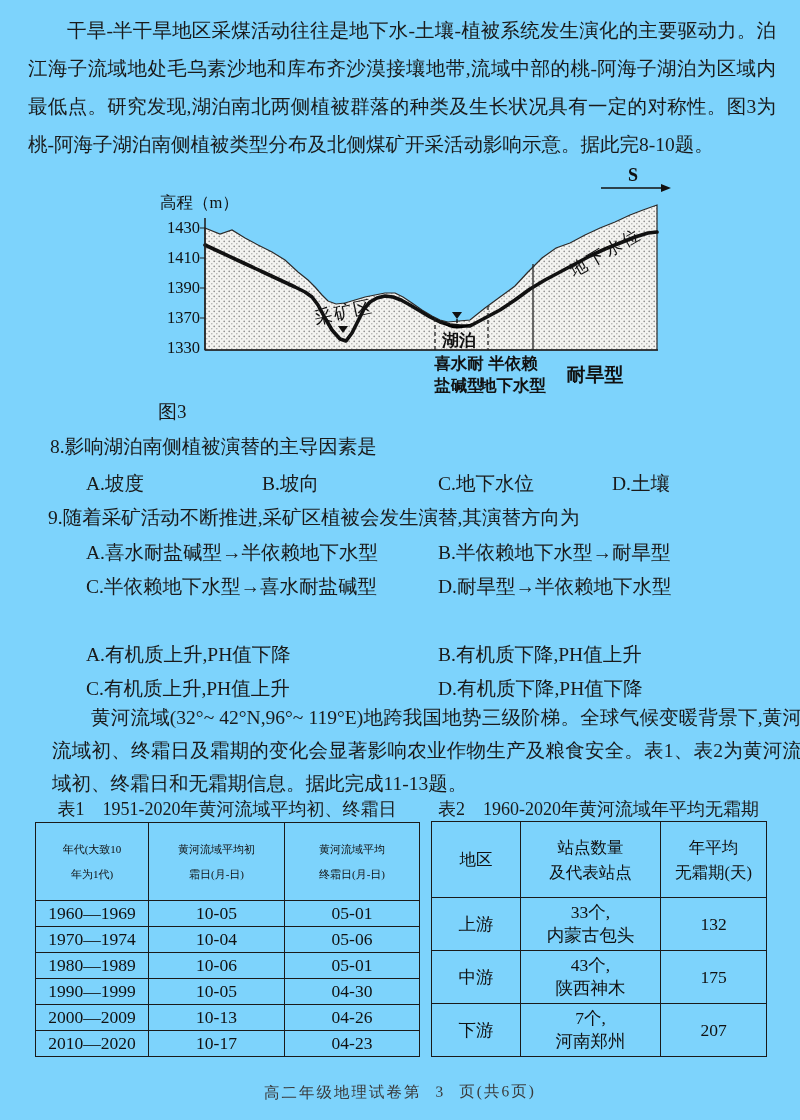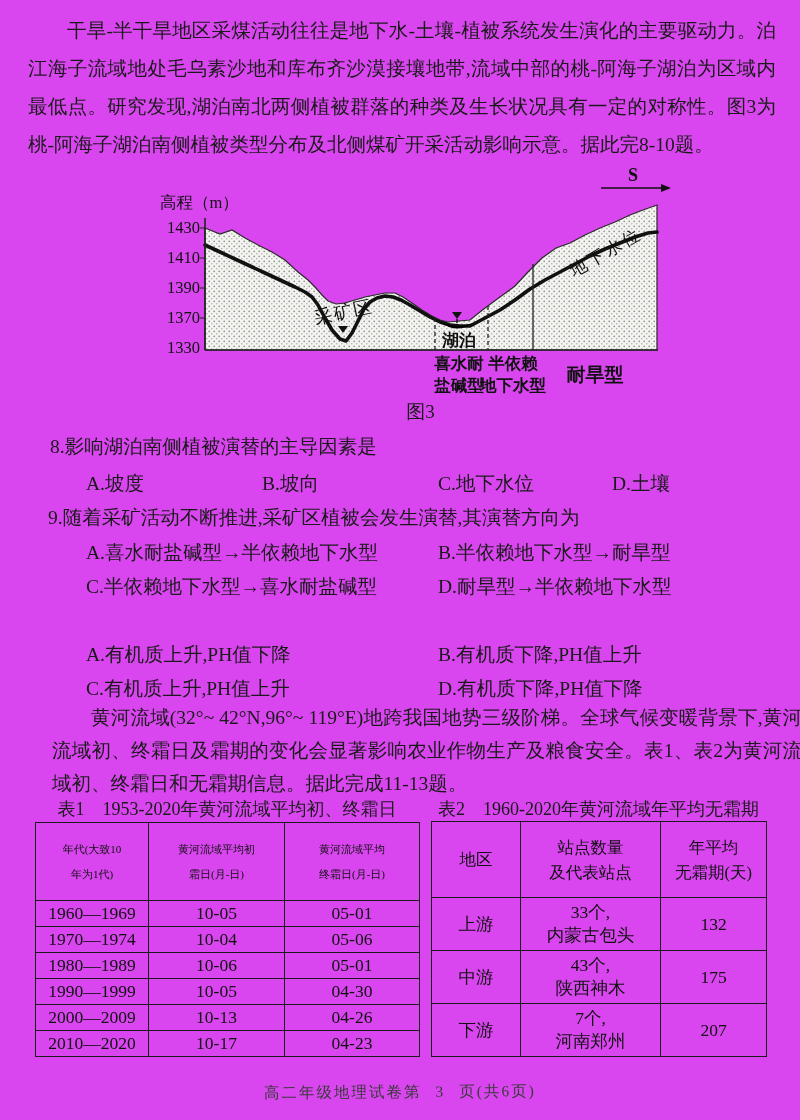--- a/index.html
+++ b/index.html
@@ -1,25 +1,25 @@
 <!DOCTYPE html>
 <html><head>
 <meta charset="utf-8">
 <style>
   html,body{margin:0;padding:0;background:#e8e8e8;}
   .page{
     position:relative;width:800px;height:1120px;margin:0 auto;
-    background:#d946ef;color:#1a1a1a;overflow:hidden;
+    background:#7dd3fc;color:#1a1a1a;overflow:hidden;
     font-family:"Liberation Serif","DejaVu Serif",serif;
   }
   .para{position:absolute;text-align:justify;font-size:19.5px;}
   #para1{left:28px;top:12px;width:748px;line-height:38px;text-indent:2em;}
   #para2{left:28px;top:701px;width:750px;line-height:33px;text-indent:2em;margin-left:24px;}
   .fig-wrap{position:absolute;left:158px;top:160px;width:525px;height:245px;}
-  .fig-caption{position:absolute;left:158px;top:399px;width:525px;text-align:center;font-size:19px;}
+  .fig-caption{position:absolute;left:158px;top:399px;width:525px;font-size:19px;}
   .qline{position:absolute;font-size:19.5px;white-space:nowrap;}
   .opt{position:absolute;font-size:19.5px;white-space:nowrap;text-align:center;}
   .tcaption{position:absolute;font-size:18px;text-align:center;white-space:nowrap;}
   #t1cap{left:35px;top:797px;width:384px;}
   #t2cap{left:431px;top:797px;width:335px;}
   table{position:absolute;border-collapse:collapse;table-layout:fixed;text-align:center;color:#111;}
   th,td{border:1.7px solid #1a1a1a;font-weight:normal;padding:0;}
   #table1{left:35px;top:822px;width:384px;}
   #table1 th{height:77px;font-size:11px;line-height:25px;}
   #table1 td{height:25px;font-size:17.5px;}
@@ -108,21 +108,21 @@
   <span class="opt" style="left:86px;top:573px">C.半依赖地下水型→喜水耐盐碱型</span>
   <span class="opt" style="left:438px;top:573px">D.耐旱型→半依赖地下水型</span>
 
   <span class="opt" style="left:86px;top:641px">A.有机质上升,PH值下降</span>
   <span class="opt" style="left:438px;top:641px">B.有机质下降,PH值上升</span>
   <span class="opt" style="left:86px;top:675px">C.有机质上升,PH值上升</span>
   <span class="opt" style="left:438px;top:675px">D.有机质下降,PH值下降</span>
 
   <div id="para2" class="para">黄河流域(32°~ 42°N,96°~ 119°E)地跨我国地势三级阶梯。全球气候变暖背景下,黄河流域初、终霜日及霜期的变化会显著影响农业作物生产及粮食安全。表1、表2为黄河流域初、终霜日和无霜期信息。据此完成11-13题。</div>
 
-  <div id="t1cap" class="tcaption">表1　1953-2020年黄河流域平均初、终霜日</div>
+  <div id="t1cap" class="tcaption">表1　1951-2020年黄河流域平均初、终霜日</div>
   <table id="table1">
     <colgroup>
         <col style="width:113px">
         <col style="width:136px">
         <col style="width:135px">
       </colgroup>
     <thead>
       <tr>
         <th><span>年代(大致10</span><br><span>年为1代)</span></th>
         <th><span>黄河流域平均初</span><br><span>霜日(月-日)</span></th>

